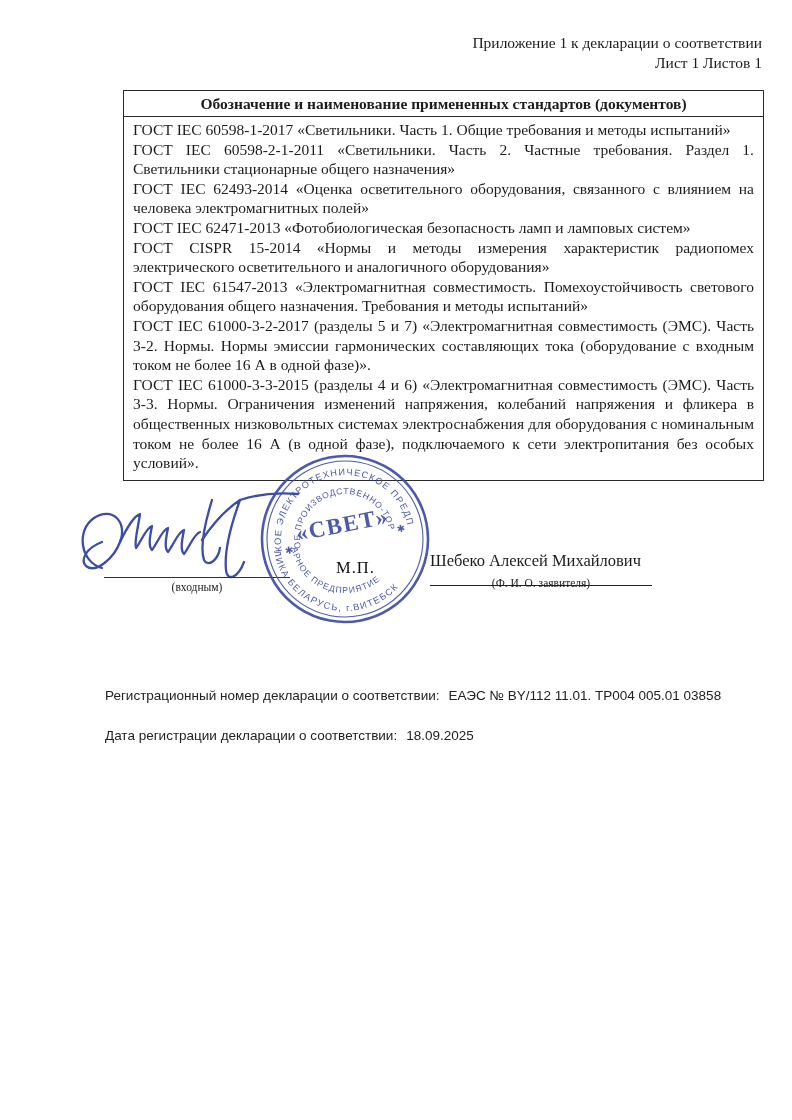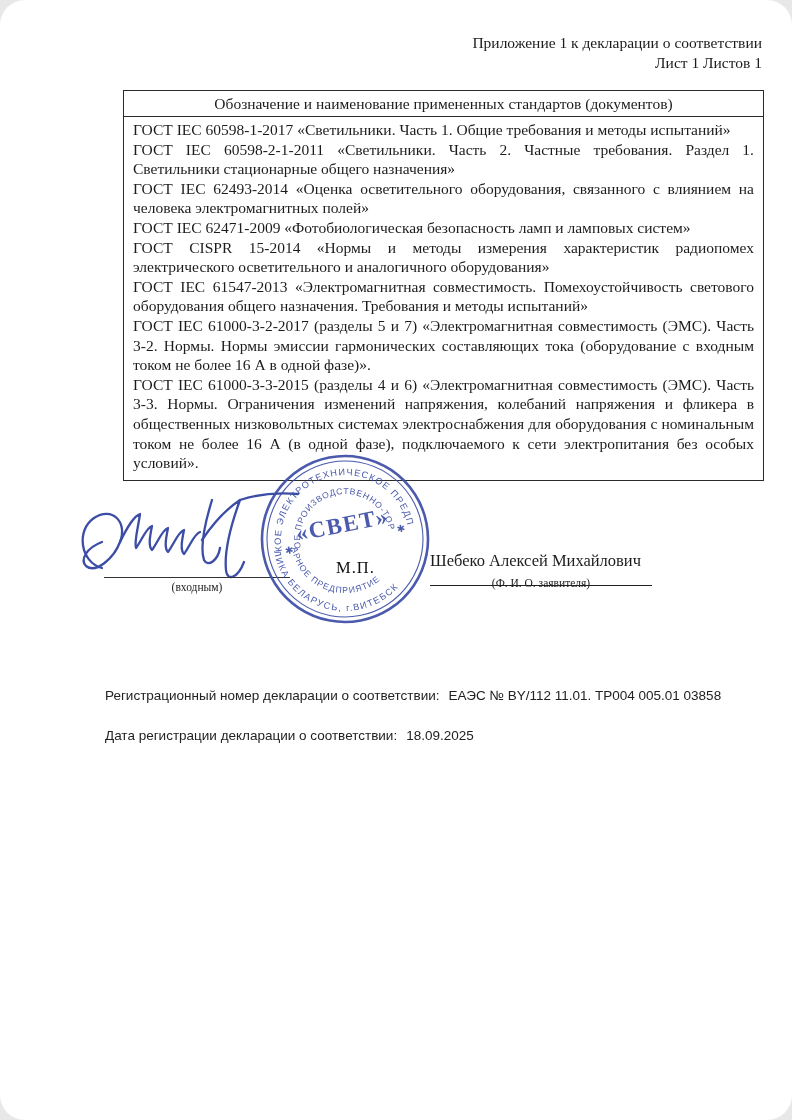--- a/index.html
+++ b/index.html
@@ -1,28 +1,28 @@
 <!DOCTYPE html>
 <html><head>
 <meta charset="utf-8">
 <style>
   html,body { margin:0; padding:0; background:#e8e8e8; }
   .page {
     position:relative; width:792px; height:1120px; margin:0 auto;
     background:#ffffff; overflow:hidden;
-    font-family:"Liberation Serif", serif; color:#1c1c1c;border-radius:25px;
+    font-family:"Liberation Serif", serif; color:#1c1c1c;
   }
   
   .doc-header { position:absolute; top:33px; right:30px; text-align:right;
     font-size:15.5px; line-height:20px; }
   
   .standards-table { position:absolute; left:123px; top:90px; width:639px;
     border:1.8px solid #2a2a2a; background:#fff; }
   .table-title { border-bottom:1.6px solid #2a2a2a; text-align:center;
-    font-weight:normal; font-size:15.5px; padding:4px 10px 3px 10px; }
+    font-weight:bold; font-size:15.5px; padding:4px 10px 3px 10px; }
   .table-body { padding:3px 9px 7px 9px; font-size:15.5px; line-height:19.6px; }
   .table-body p { margin:0; text-align:justify; }
   
   .sig-svg { position:absolute; left:72px; top:482px; }
   .sig-line { position:absolute; left:104px; top:577px; width:186px;
     border-top:1.5px solid #333; }
   .sig-caption { position:absolute; left:104px; top:581px; width:186px;
     text-align:center; font-size:11.5px; color:#222; }
   .stamp-svg { position:absolute; left:258px; top:452px; opacity:0.92; }
   .seal-mark { position:absolute; left:336px; top:558px; font-size:16.5px;
@@ -48,21 +48,21 @@
     <div>Приложение 1 к декларации о соответствии</div>
     <div>Лист 1 Листов 1</div>
   </div>
 
   <div class="standards-table">
     <div class="table-title">Обозначение и наименование примененных стандартов (документов)</div>
     <div class="table-body">
         <p>ГОСТ IEC 60598-1-2017 «Светильники. Часть 1. Общие требования и методы испытаний»</p>
         <p>ГОСТ IEC 60598-2-1-2011 «Светильники. Часть 2. Частные требования. Раздел 1. Светильники стационарные общего назначения»</p>
         <p>ГОСТ IEC 62493-2014 «Оценка осветительного оборудования, связанного с влиянием на человека электромагнитных полей»</p>
-        <p>ГОСТ IEC 62471-2009 «Фотобиологическая безопасность ламп и ламповых систем»</p>
+        <p>ГОСТ IEC 62471-2013 «Фотобиологическая безопасность ламп и ламповых систем»</p>
         <p>ГОСТ CISPR 15-2014 «Нормы и методы измерения характеристик радиопомех электрического осветительного и аналогичного оборудования»</p>
         <p>ГОСТ IEC 61547-2013 «Электромагнитная совместимость. Помехоустойчивость светового оборудования общего назначения. Требования и методы испытаний»</p>
         <p>ГОСТ IEC 61000-3-2-2017 (разделы 5 и 7) «Электромагнитная совместимость (ЭМС). Часть 3-2. Нормы. Нормы эмиссии гармонических составляющих тока (оборудование с входным током не более 16 А в одной фазе)».</p>
         <p>ГОСТ IEC 61000-3-3-2015 (разделы 4 и 6) «Электромагнитная совместимость (ЭМС). Часть 3-3. Нормы. Ограничения изменений напряжения, колебаний напряжения и фликера в общественных низковольтных системах электроснабжения для оборудования с номинальным током не более 16 А (в одной фазе), подключаемого к сети электропитания без особых условий».</p>
       </div>
   </div>
 
   <svg class="sig-svg" width="235" height="112" viewBox="0 0 235 112">
     <g fill="none" stroke="#3c4da5" stroke-width="2.3" stroke-linecap="round" stroke-linejoin="round">
       <path d="M30,86 C8,80 4,48 22,36 C40,24 56,40 48,60 C42,76 24,92 14,84 C8,78 14,66 30,60"></path>

